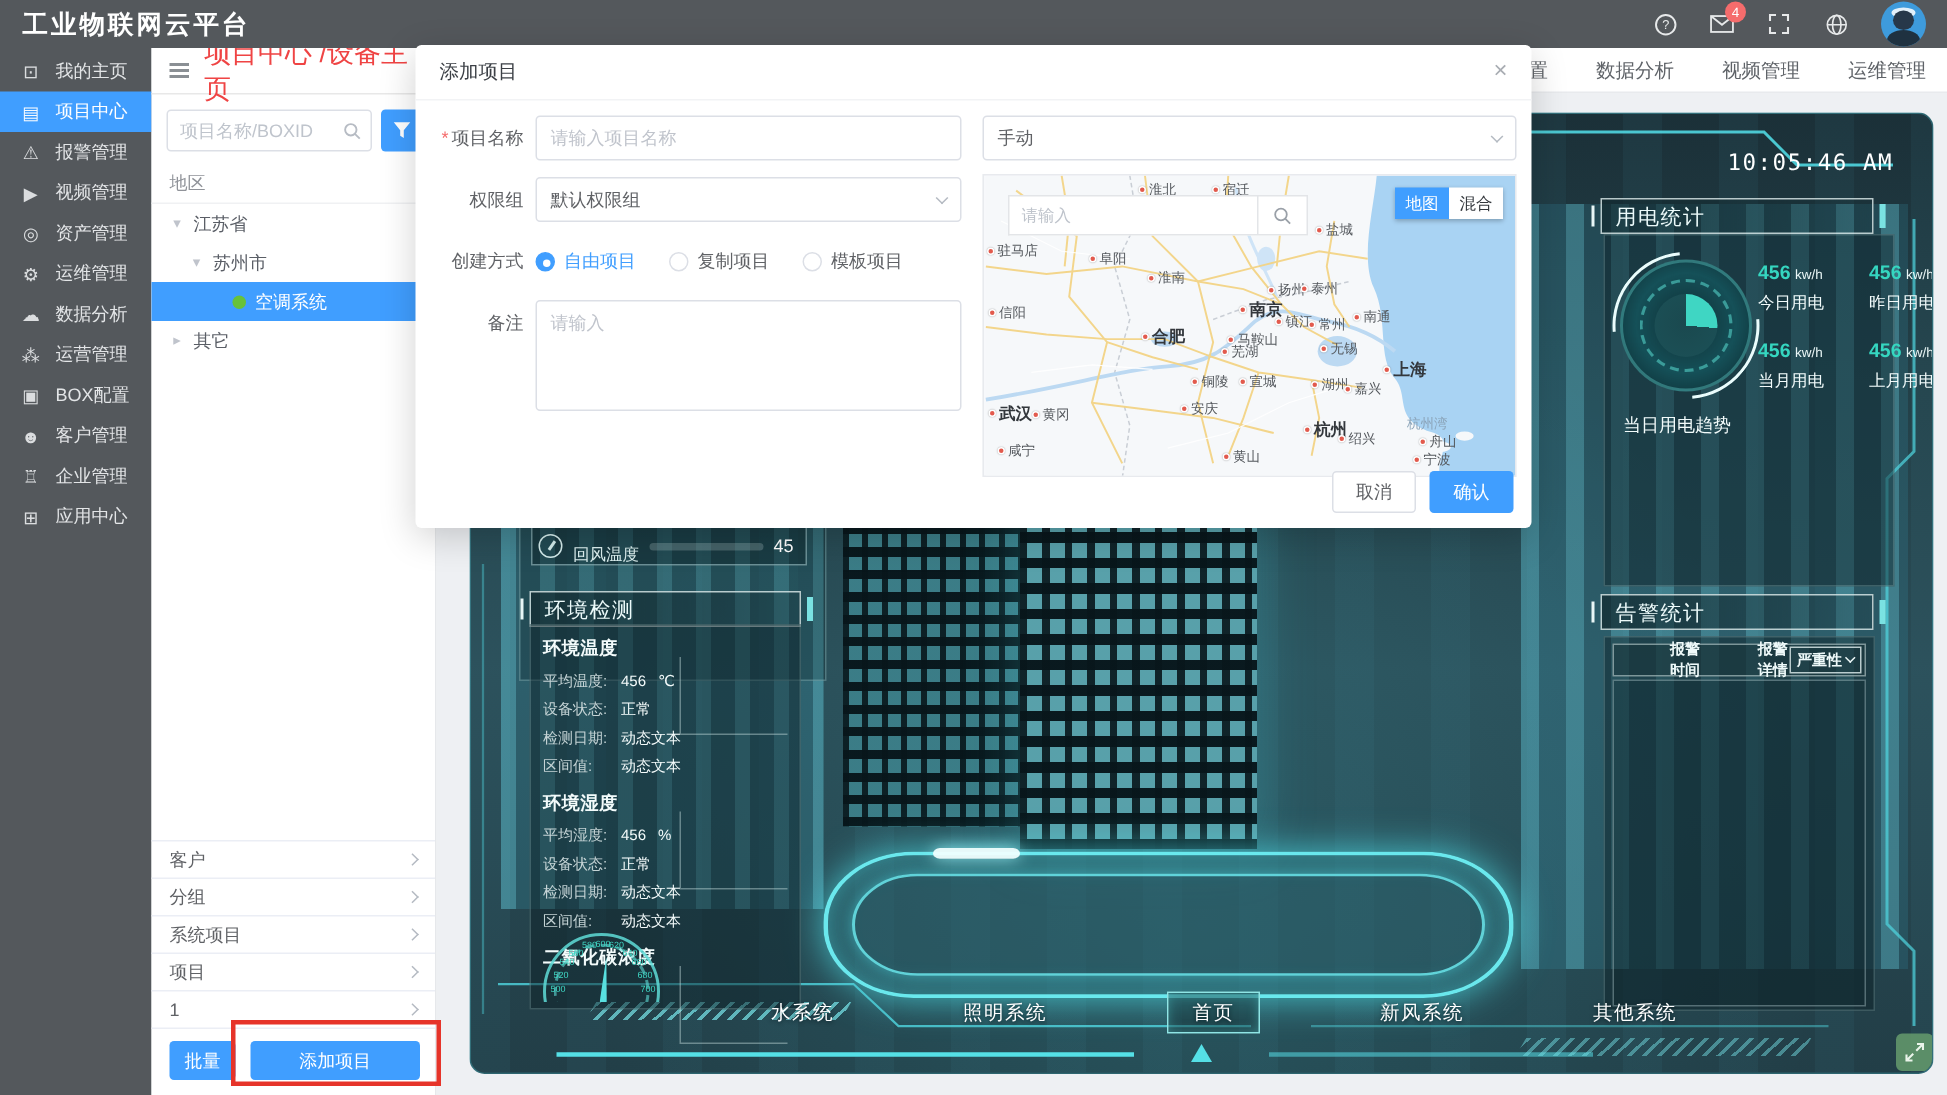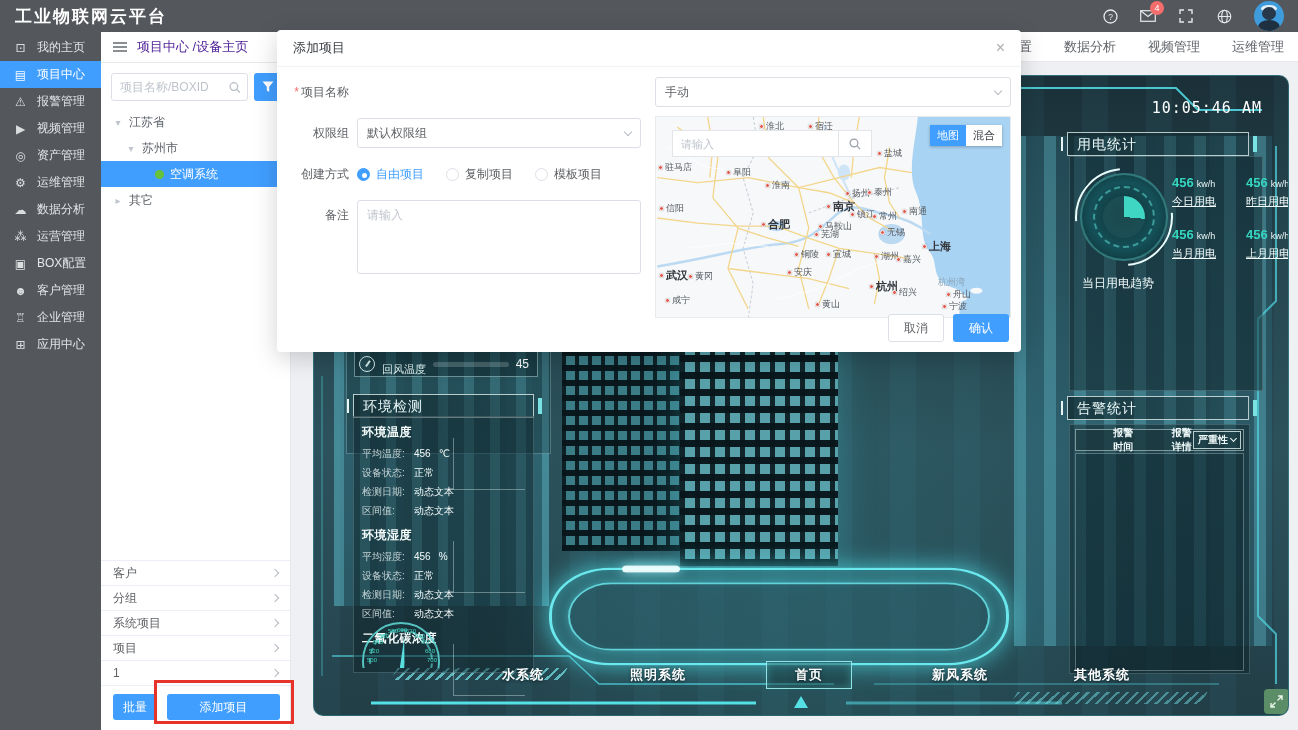--- a/index.html
+++ b/index.html
@@ -22,21 +22,21 @@
   .sidebar { position:absolute; left:0; top:32px; width:101px; height:698px; background:#54585c; z-index:10; padding-top:2px; }
   .side-item { height:27px; display:flex; align-items:center; gap:9px; padding-left:13px; color:#e3e5e7; font-size:12px; cursor:pointer; }
   .side-item.active { background:#409EFF; color:#fff; }
   .side-icon { width:15px; font-size:12px; text-align:center; color:inherit; opacity:.95; }
 
   
   .tree-panel { position:absolute; left:101px; top:32px; width:190px; height:698px; background:#fff; z-index:10; display:flex; flex-direction:column; border-right:1px solid #e6e8eb; }
   .crumb-row { height:31px; border-bottom:1px solid #e8e8e8; display:flex; align-items:center; gap:10px; padding:0 12px; flex:none; }
   .burger { width:14px; height:10px; border-top:2px solid #8a8f94; border-bottom:2px solid #8a8f94; position:relative; cursor:pointer; }
   .burger::after { content:''; position:absolute; left:0; right:0; top:2px; height:2px; background:#8a8f94; }
-  .crumb-text { font-size:13px; color:#4c1d95; }
+  .crumb-text { font-size:18px; color:#ef4444; }
   .search-row { display:flex; align-items:center; margin:10px 8px 8px 10px; gap:6px; flex:none; }
   .search-box { flex:1; height:28px; border:1px solid #dcdfe6; border-radius:3px; display:flex; align-items:center; padding:0 6px 0 8px; }
   .search-box input { border:none; outline:none; width:100%; font-size:12px; color:#606266; font-family:inherit; }
   .search-box input::placeholder { color:#bfc4cc; }
   .filter-btn { width:28px; height:28px; background:#409EFF; border-radius:3px; flex:none; display:flex; align-items:center; justify-content:center; cursor:pointer; }
   .region-row { height:27px; line-height:27px; padding:0 12px; color:#909399; font-size:12px; border-bottom:1px solid #f0f1f3; flex:none; }
   .tree { flex:none; }
   .tree-row { height:26px; display:flex; align-items:center; gap:6px; font-size:12px; color:#5a5e66; cursor:pointer; }
   .tree-arrow { color:#c0c4cc; font-size:10px; width:10px; text-align:center; }
   .tree-row.selected { background:#409EFF; color:#fff; }
@@ -95,21 +95,21 @@
   .pw-gauge { position:relative; width:88px; height:88px; border-radius:50%; border:2px solid rgba(110,225,220,.35);
     background:radial-gradient(circle at 50% 48%, #0f2d33 0%, #155058 55%, #0c262c 100%); }
   .pw-gauge::before { content:''; position:absolute; inset:11px; border-radius:50%; border:2px dashed rgba(90,220,210,.55); }
   .pw-gauge::after { content:''; position:absolute; inset:21px; border-radius:50%; background:conic-gradient(#3fd6c3 0 95deg, rgba(30,82,88,.75) 95deg 360deg); }
   .pw-arc { position:absolute; inset:-7px; border-radius:50%; border:2px solid transparent; }
   .pw-arc.a1 { border-top-color:#eafcfc; transform:rotate(-50deg); }
   .pw-arc.a2 { border-top-color:#eafcfc; transform:rotate(130deg); }
   .pw-stats { position:absolute; left:102px; top:16px; display:grid; grid-template-columns:74px 74px; row-gap:16px; }
   .pw-stat .v { color:#35d6c0; font-size:13px; font-weight:bold; }
   .pw-stat .u { color:#e9f6f6; font-size:9px; margin-left:3px; }
-  .pw-stat .l { color:#f2fbfb; font-size:11px; margin-top:3px;text-decoration:underline; }
+  .pw-stat .l { color:#f2fbfb; font-size:11px; margin-top:3px; }
   .pw-caption { position:absolute; left:12px; top:118px; color:#f2fbfb; font-size:12px; }
 
   
   .left-outer { position:absolute; left:32px; top:262px; width:205px; height:116px; border:1px solid rgba(150,200,205,.4); background:rgba(15,35,40,.28); }
   .ra-box { position:absolute; left:40px; top:275px; width:184px; height:26px; border:1px solid rgba(175,215,220,.55); background:rgba(10,30,36,.4); display:flex; align-items:center; gap:7px; padding:0 8px 0 4px; }
   .ra-ico { width:16px; height:16px; border-radius:50%; border:1.4px solid #d4ecec; position:relative; flex:none; }
   .ra-ico::after { content:''; position:absolute; left:7px; top:3px; width:1.5px; height:7px; background:#d4ecec; transform:rotate(35deg); }
   .ra-label { color:#ddf0f0; font-size:11px; white-space:nowrap;margin-top:11px; }
   .ra-bar { flex:1; height:5px; border-radius:3px; background:rgba(225,240,240,.22); overflow:hidden; }
   .ra-fill { width:46%; height:100%; background:#35d6c0; border-radius:3px; }
@@ -131,22 +131,22 @@
   
   .al-body { left:755px; top:348px; width:181px; height:250px; padding:4px 5px; }
   .al-header { display:flex; align-items:center; height:22px; border:1px solid rgba(205,225,225,.55); background:rgba(25,52,58,.55); color:#eef9f9; font-size:10px; font-weight:bold; }
   .al-h { flex:1; text-align:center;padding-left:36px; }
   .al-sev { flex:none; width:48px; height:18px; margin-right:2px; border:1px solid rgba(225,240,240,.8); display:flex; align-items:center; justify-content:center; gap:3px; cursor:pointer; }
   .al-sev .chev { border-color:#eef9f9; width:5px; height:5px; }
   .al-table-body { margin-top:2px; height:218px; border:1px solid rgba(165,190,195,.45); background:rgba(14,36,42,.3); }
 
   
   .bottom-nav { position:absolute; left:0; top:585px; width:976px; display:flex; justify-content:center; gap:46px; align-items:center; }
-  .bn-item { color:#fff; font-size:13px; font-weight:bold; letter-spacing:1px; text-shadow:0 1px 3px rgba(0,20,25,.8); cursor:pointer; padding:4px 6px;margin-left:28px; }
-  .bn-item.active { border:1px solid #8fe5e5; background:rgba(22,48,54,.45); padding:4px 28px; box-shadow:0 0 8px rgba(90,225,230,.35) inset; }
+  .bn-item { color:#fff; font-size:13px; font-weight:normal; letter-spacing:1px; text-shadow:0 1px 3px rgba(0,20,25,.8); cursor:pointer; padding:4px 6px;margin-left:28px; }
+  .bn-item.active { border:1px solid #8fe5e5; background:rgba(22,48,54,.45); padding:4px 16px; box-shadow:0 0 8px rgba(90,225,230,.35) inset; }
   .expand-btn { position:absolute; left:950px; top:613px; width:25px; height:25px; border-radius:4px; background:rgba(98,150,106,.9); display:flex; align-items:center; justify-content:center; cursor:pointer; }
 
   
   .modal { position:absolute; left:277px; top:30px; width:744px; height:322px; background:#fff; border-radius:4px; box-shadow:0 6px 24px rgba(0,0,0,.18); z-index:50; }
   .modal-head { height:37px; display:flex; align-items:center; justify-content:space-between; padding:0 16px; border-bottom:1px solid #f2f3f5; }
   .modal-title { font-size:13px; color:#3c4046; }
   .modal-close { color:#a9adb3; font-size:16px; cursor:pointer; line-height:1; }
   .modal-body { display:flex; padding:10px 10px 0 12px; gap:14px; }
   .form-col { width:352px; }
   .f-row { display:flex; align-items:flex-start; margin-bottom:11px; }
@@ -301,20 +301,21 @@
             <circle cx="5.4" cy="5.4" r="4.2"></circle>
             <path d="M8.6 8.6 L12 12"></path>
           </svg>
       </div>
       <div class="filter-btn">
         <svg width="12" height="12" viewBox="0 0 12 12" fill="#fff">
             <path d="M0.5 0.5 H11.5 L7.2 5.8 V11 L4.8 9.5 V5.8 Z"></path>
           </svg>
       </div>
     </div>
+    <div class="region-row">地区</div>
     <div class="tree">
 
         <div class="tree-row" style="padding-left: 12px;">
           <span class="tree-arrow">▾</span>
 
           <span class="tree-label">江苏省</span>
         </div>
 
         <div class="tree-row" style="padding-left: 25px;">
           <span class="tree-arrow">▾</span>
@@ -554,20 +555,21 @@
 
   <div class="modal">
     <div class="modal-head">
       <span class="modal-title">添加项目</span>
       <span class="modal-close">×</span>
     </div>
     <div class="modal-body">
       <div class="form-col">
         <div class="f-row">
           <span class="f-label"><span class="req">*</span><span>项目名称</span></span>
+          <input class="f-input" placeholder="请输入项目名称" style="">
         </div>
         <div class="f-row">
           <span class="f-label">权限组</span>
           <div class="f-select">
             <span>默认权限组</span>
             <span class="chev down"></span>
           </div>
         </div>
         <div class="f-row">
           <span class="f-label">创建方式</span>

